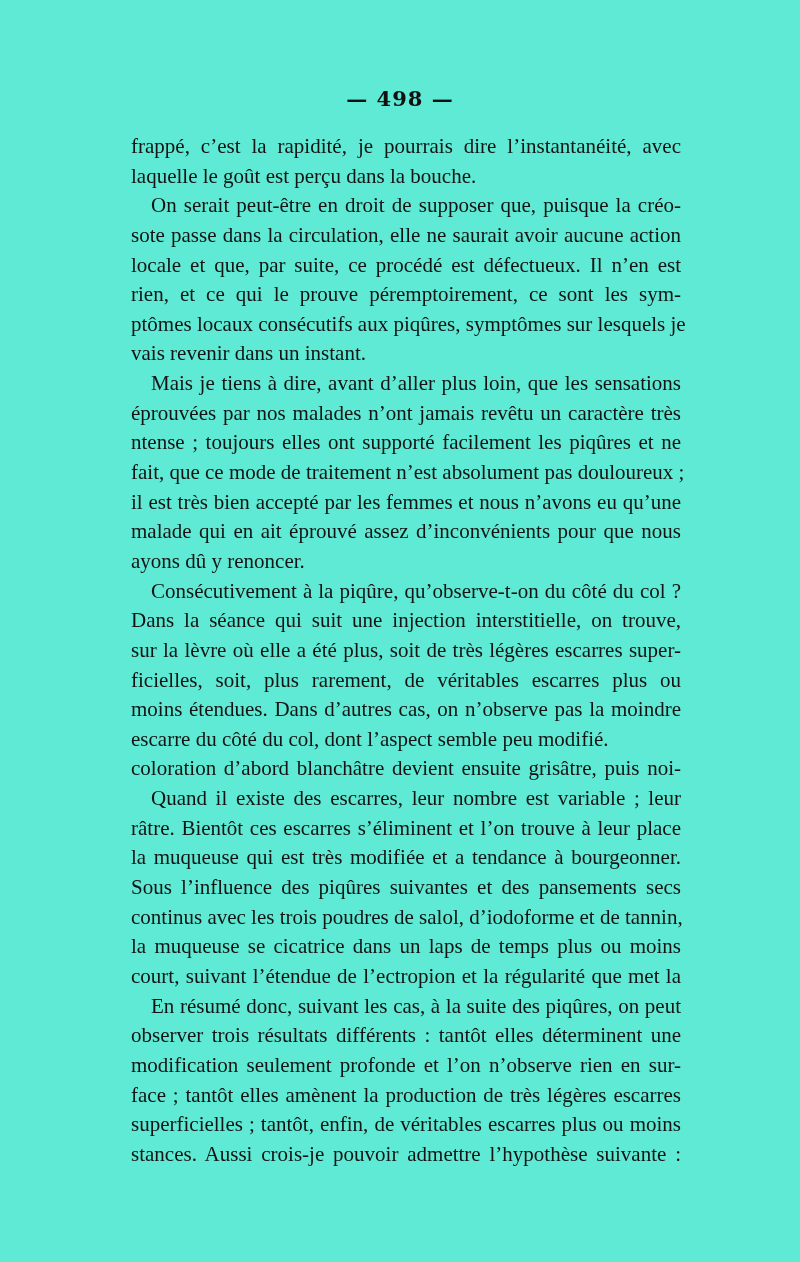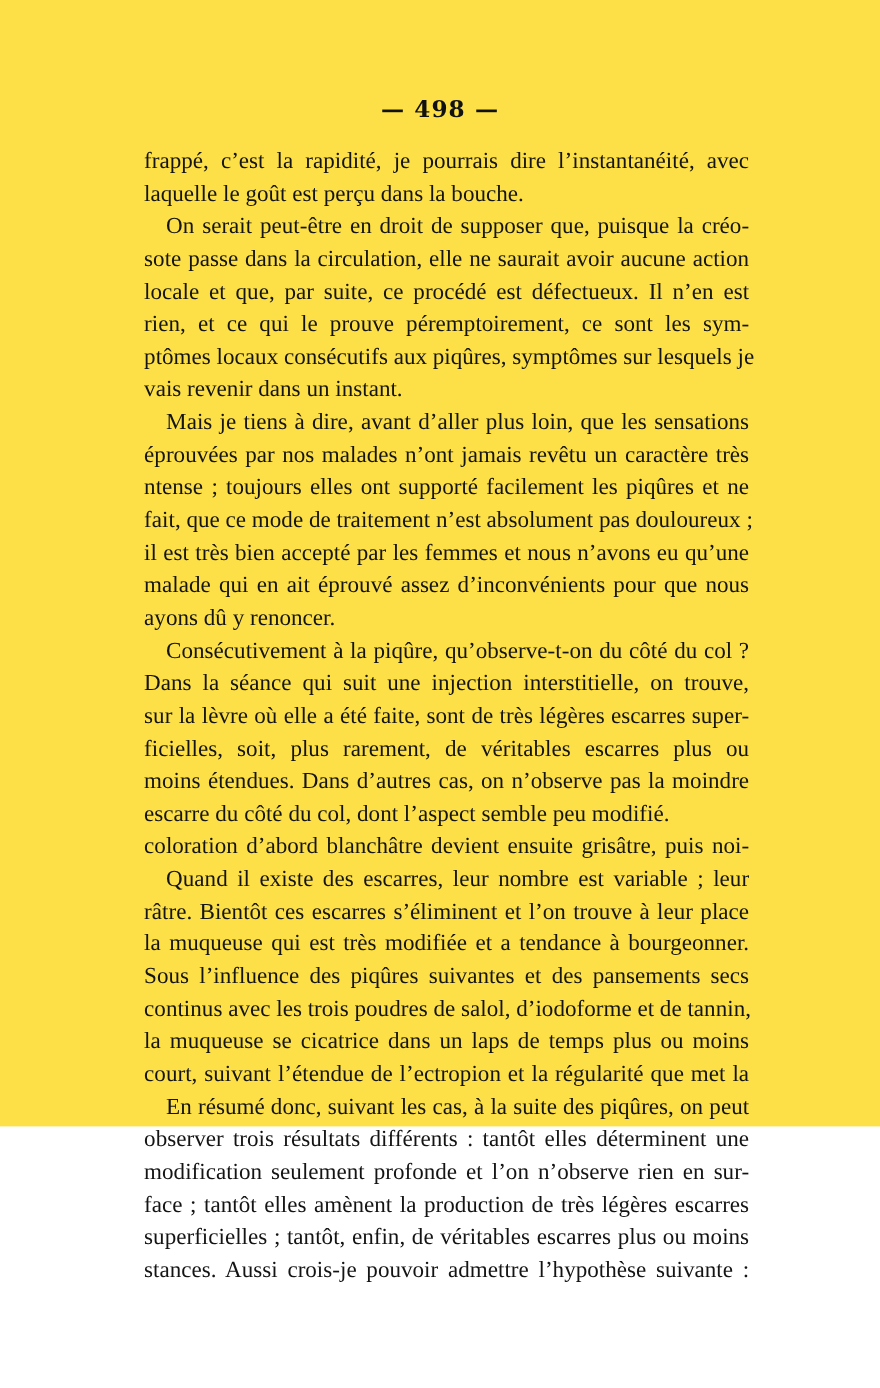--- a/index.html
+++ b/index.html
@@ -1,19 +1,19 @@
 <!DOCTYPE html>
 <html><head>
   <meta charset="utf-8">
   <style>
     html, body { margin: 0; padding: 0; background: #ffffff; }
     body { width: 800px; height: 1262px; position: relative; overflow: hidden; }
     .page {
-      position: absolute; left: 0; top: 0; width: 800px; height: 1024px;
-      background: #fde047;
+      position: absolute; left: 0; top: 0; width: 800px; height: 1262px;
+      background: #5eead4;
     }
     .page-number {
       position: absolute; top: 86px; left: 0; width: 800px; text-align: center;
       font-family: "DejaVu Serif", serif; font-size: 21px; font-weight: bold;
       color: #111; letter-spacing: 1px;
     }
     .text-block {
       position: absolute; left: 131px; top: 132px; width: 550px;
       font-family: "Liberation Serif", serif; font-size: 21px; line-height: 29.65px;
       color: #141414; text-align: justify;
@@ -48,21 +48,21 @@
         <span class="line">éprouvées par nos malades n’ont jamais revêtu un caractère très</span>
         <span class="line">ntense ; toujours elles ont supporté facilement les piqûres et ne</span>
         <span class="line">fait, que ce mode de traitement n’est absolument pas douloureux ;</span>
         <span class="line">il est très bien accepté par les femmes et nous n’avons eu qu’une</span>
         <span class="line">malade qui en ait éprouvé assez d’inconvénients pour que nous</span>
         <span class="line last">ayons dû y renoncer.</span>
       </div>
       <div>
         <span class="line indent">Consécutivement à la piqûre, qu’observe-t-on du côté du col ?</span>
         <span class="line">Dans la séance qui suit une injection interstitielle, on trouve,</span>
-        <span class="line">sur la lèvre où elle a été faite, sont de très légères escarres super-</span>
+        <span class="line">sur la lèvre où elle a été plus, soit de très légères escarres super-</span>
         <span class="line">ficielles, soit, plus rarement, de véritables escarres plus ou</span>
         <span class="line">moins étendues. Dans d’autres cas, on n’observe pas la moindre</span>
         <span class="line last">escarre du côté du col, dont l’aspect semble peu modifié.</span>
       </div>
       <div>
         <span class="line">coloration d’abord blanchâtre devient ensuite grisâtre, puis noi-</span>
         <span class="line indent">Quand il existe des escarres, leur nombre est variable ; leur</span>
         <span class="line">râtre. Bientôt ces escarres s’éliminent et l’on trouve à leur place</span>
         <span class="line">la muqueuse qui est très modifiée et a tendance à bourgeonner.</span>
         <span class="line">Sous l’influence des piqûres suivantes et des pansements secs</span>

